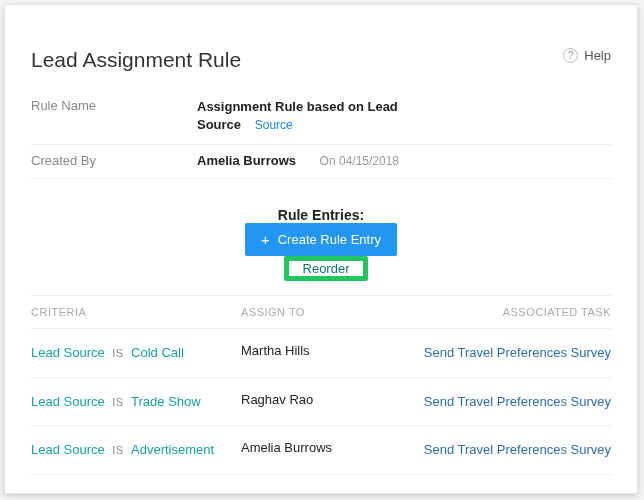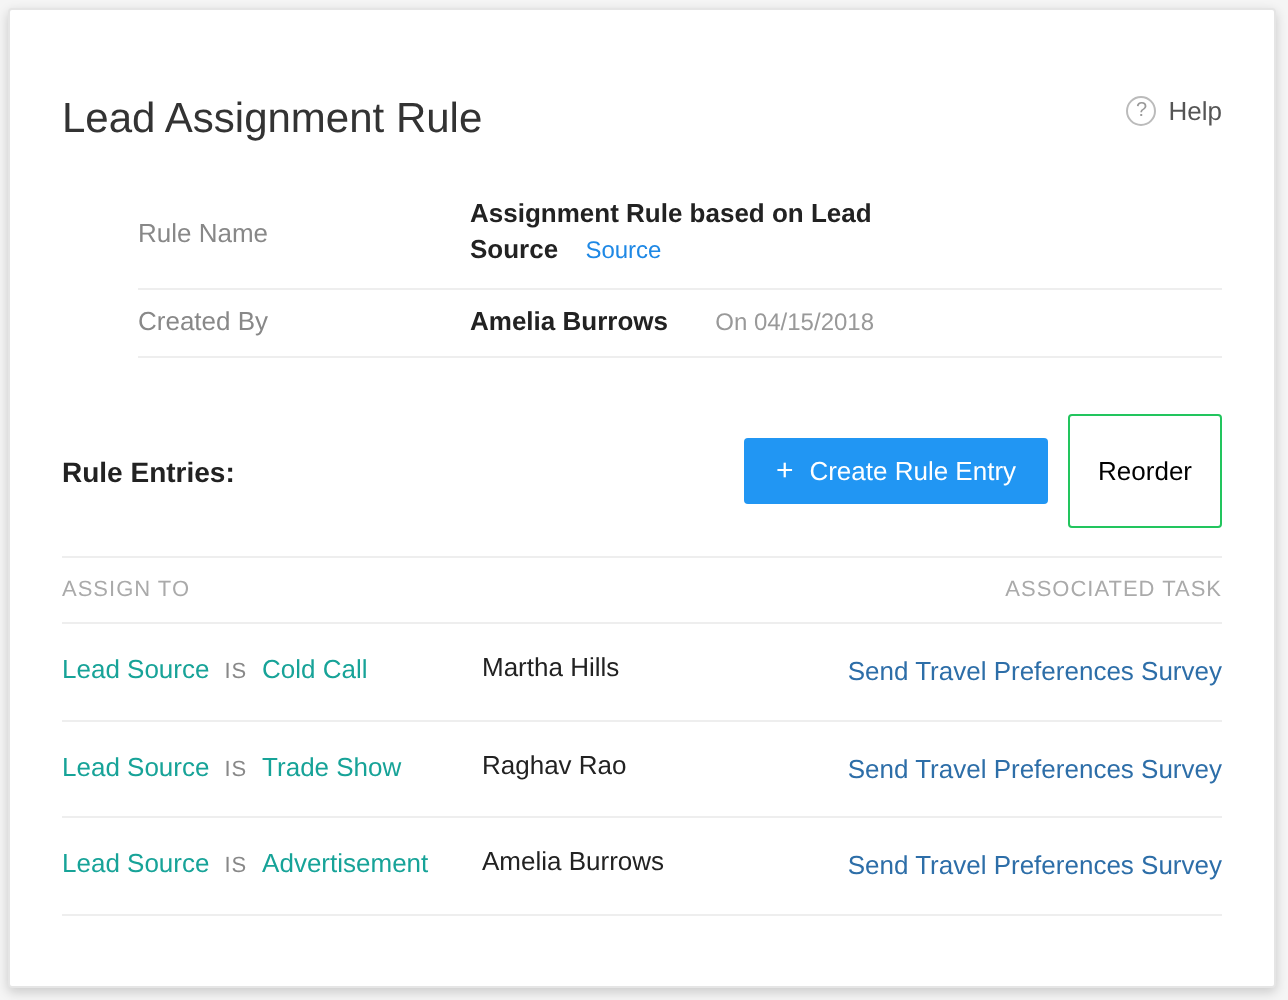--- a/index.html
+++ b/index.html
@@ -44,25 +44,24 @@
   .help-icon {
     width: 15px; height: 15px;
     border: 1px solid #bbb;
     border-radius: 50%;
     display: inline-flex;
     align-items: center; justify-content: center;
     font-size: 10px; color: #999;
   }
   .meta-row {
     display: flex;
-    align-items: center;
+    align-items: flex-start;
     padding: 8px 0 10px 0;
     border-bottom: 1px solid #eee;
     font-size: 13px;
-    margin-left: 38px;
   }
   .meta-label {
     width: 166px;
     color: #888;
   }
   .meta-value {
     color: #222;
     font-weight: 600;
     margin-right: 12px;
   }
@@ -76,20 +75,21 @@
   .meta-sub {
     color: #999;
     font-size: 12px;
     margin-left: 8px;
   }
   .entries-bar {
     display: flex;
     align-items: center;
     margin-top: 28px;
     margin-bottom: 14px;
+    flex-direction: column;
   }
   .entries-label {
     font-size: 14px;
     font-weight: 700;
     color: #222;
     flex: 1;
   }
   .btn-primary {
     background: #2196f3;
     color: #fff;
@@ -101,25 +101,25 @@
     align-items: center;
     gap: 8px;
     cursor: pointer;
   }
   .plus {
     font-size: 15px;
     line-height: 1;
   }
   .btn-secondary {
     background: #fff;
-    color: #000000;
-    border: 1px solid #22c55e;
+    color: #0f766e;
+    border: 5px solid #22c55e;
     border-radius: 2px;
     font-size: 13px;
-    padding: 20px 14px;
+    padding: 0 14px;
     margin-left: 10px;
     cursor: pointer;
   }
   .table { width: 100%; }
   .thead, .trow {
     display: flex;
     align-items: flex-start;
     border-bottom: 1px solid #eee;
   }
   .thead {
@@ -189,20 +189,21 @@
     <div class="entries-label">Rule Entries:</div>
     <button class="btn-primary">
       <span class="plus">+</span>
       <span>Create Rule Entry</span>
     </button>
     <button class="btn-secondary">Reorder</button>
   </div>
 
   <div class="table">
     <div class="thead">
+      <div class="th col-criteria">CRITERIA</div>
       <div class="th col-assign">ASSIGN TO</div>
       <div class="th col-task">ASSOCIATED TASK</div>
     </div>
 
     <div class="trow">
       <div class="col-criteria">
         <span class="criteria-field">Lead Source</span>
         <span class="criteria-op">IS</span>
         <span class="criteria-value">Cold Call</span>
       </div>

